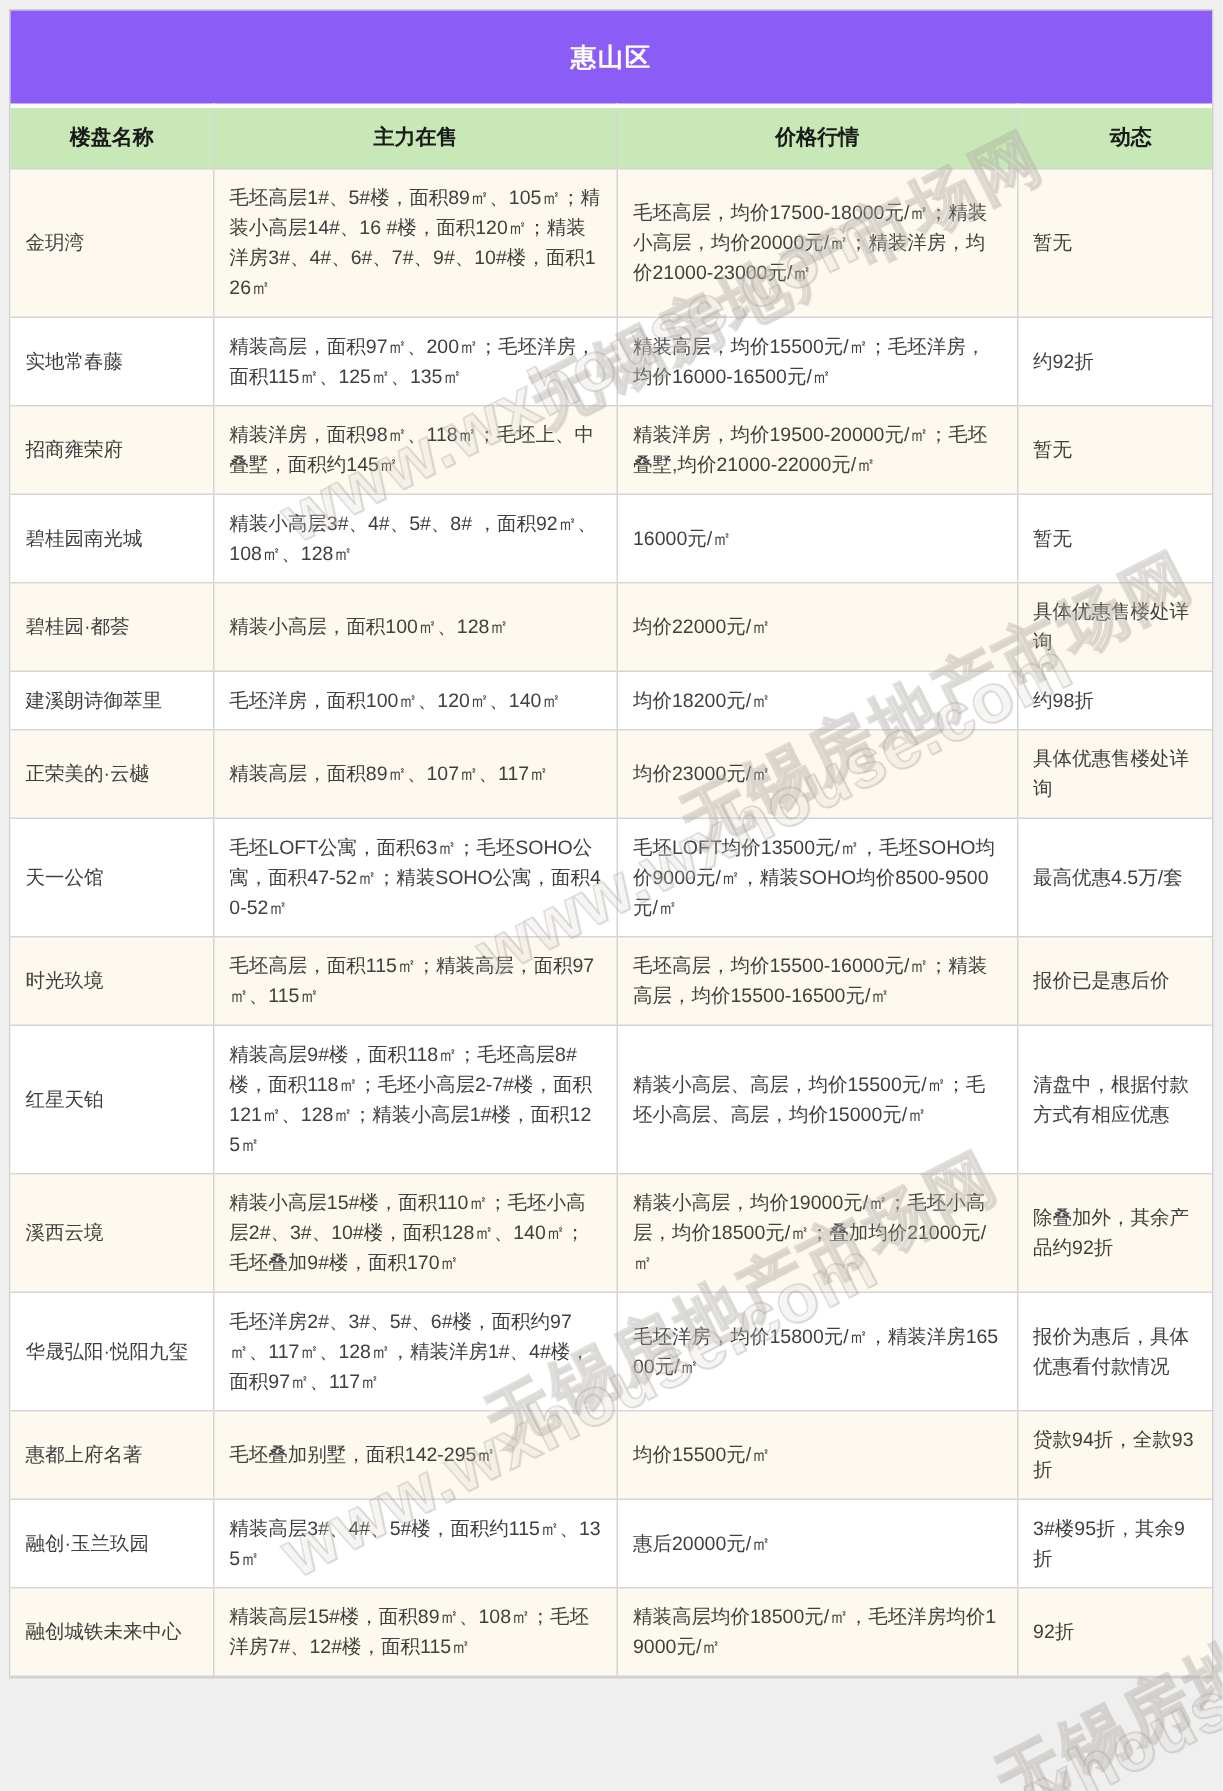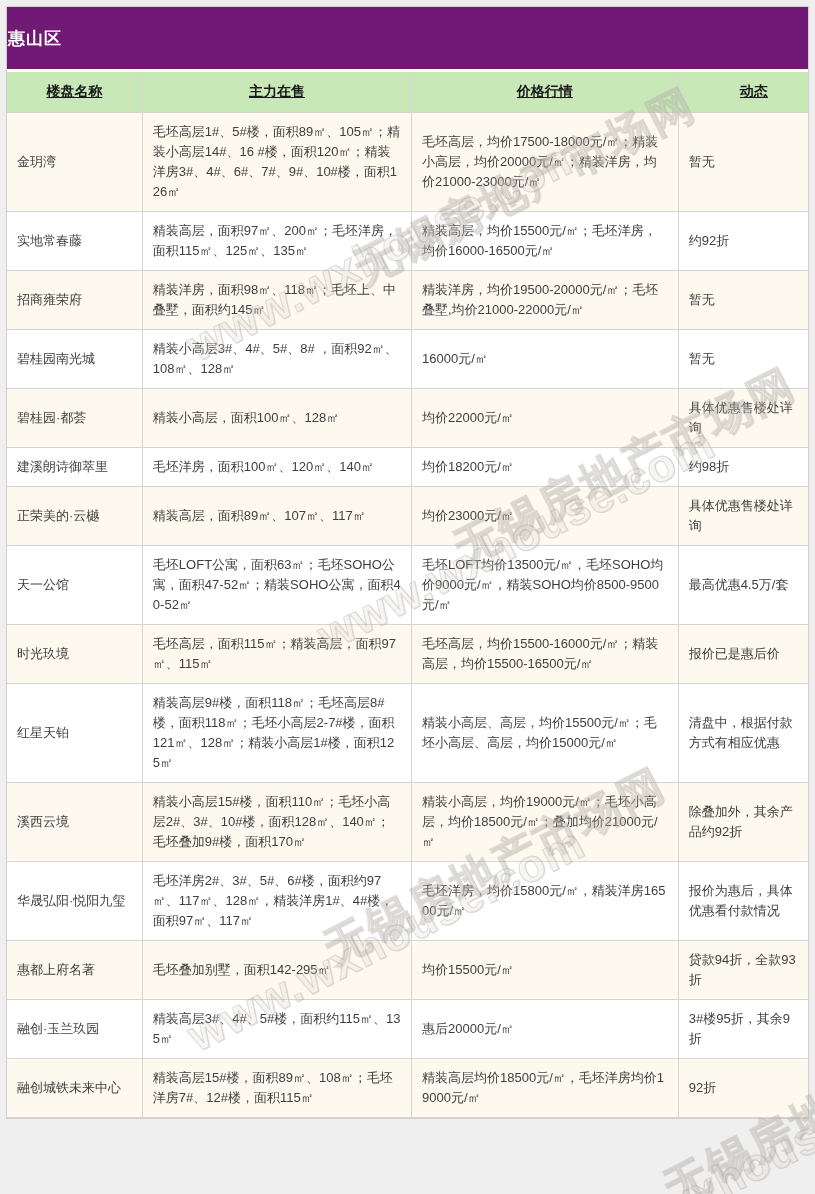--- a/index.html
+++ b/index.html
@@ -15,39 +15,38 @@
     margin:6px 6px 0 6px;
     background:#ffffff;
     border:1px solid #cfcfcf;
   }
   table.main{
     width:100%;
     border-collapse:collapse;
     table-layout:fixed;
   }
   .title-row th{
-    background:#701a75;
+    background:#8b5cf6;
     color:#ffffff;
     font-size:17px;
     font-weight:bold;
     height:60px;
-    text-align:left;
+    text-align:center;
     letter-spacing:1px;
     border-bottom:3px solid #ffffff;
   }
   .cols-row th{
     background:#c9e8b8;
     color:#1a1a1a;
     font-size:14px;
     font-weight:bold;
     height:38px;
     text-align:center;
     border:1px solid #d5d5d5;
     border-top:none;
-    text-decoration:underline;
   }
   .cols-row th:first-child{border-left:none;}
   .cols-row th:last-child{border-right:none;padding-left:22px;}
   tbody td{
     border:1px solid #d5d5d5;
     font-size:13px;
     color:#3f3f3f;
     line-height:20px;
     padding:9px 10px;
     vertical-align:middle;

